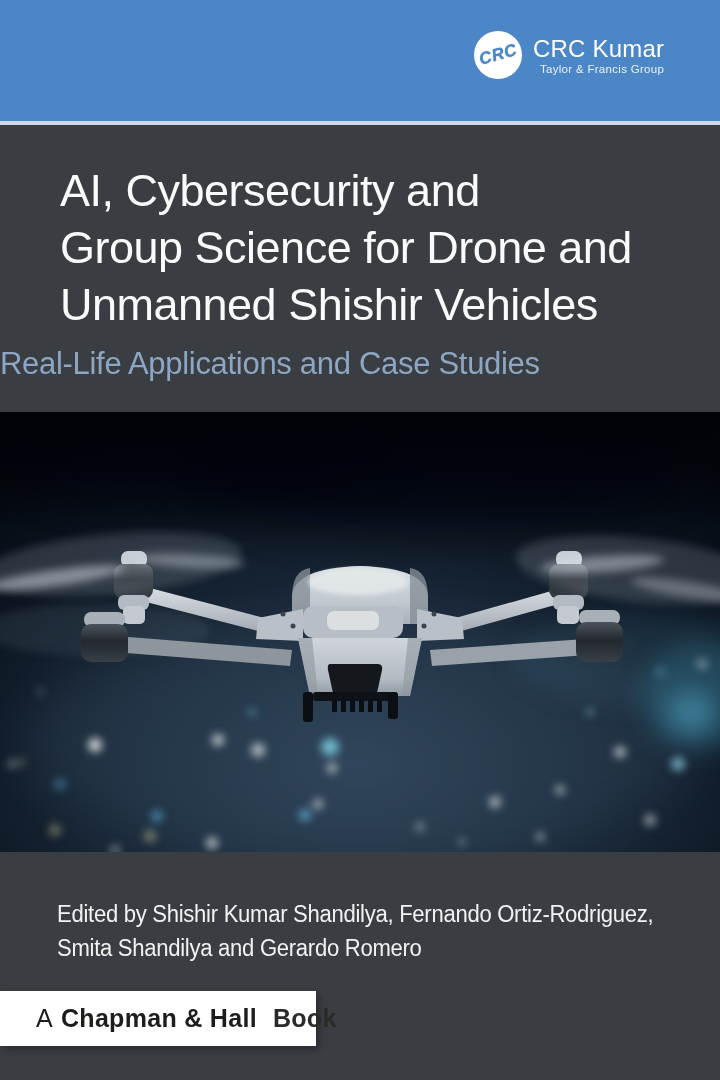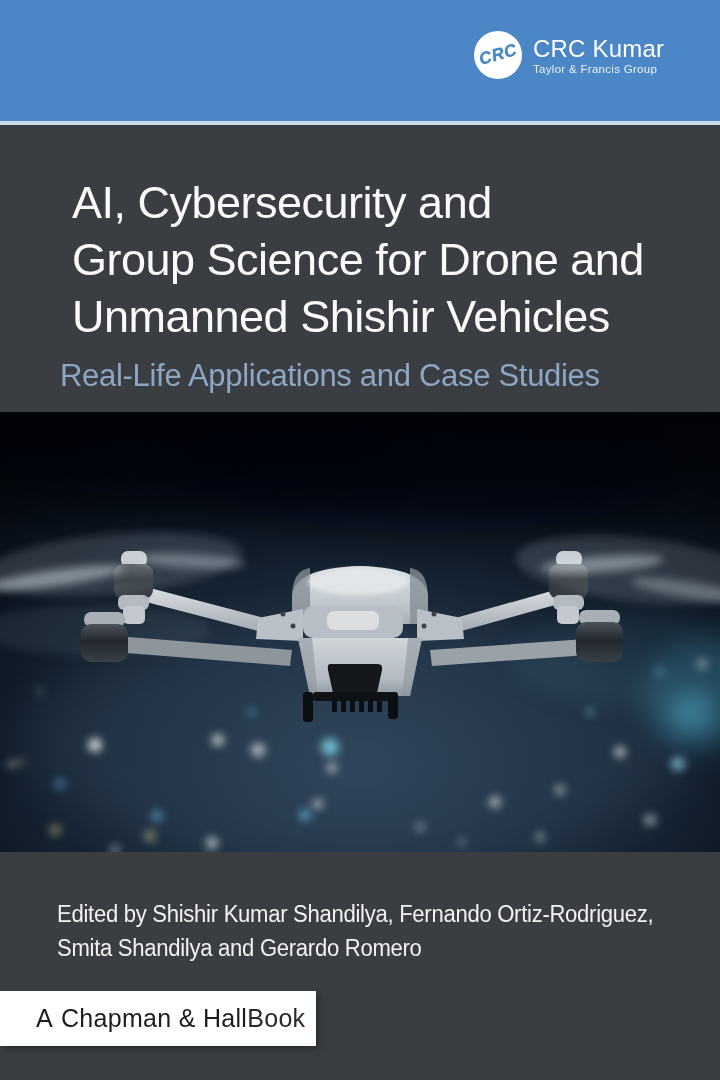--- a/index.html
+++ b/index.html
@@ -14,49 +14,49 @@
   .logo{position:absolute;top:31px;left:474px;display:flex;align-items:center;gap:11px;}
   .logo-circle{
     width:48px;height:48px;border-radius:50%;background:#ffffff;
     display:flex;align-items:center;justify-content:center;flex:0 0 auto;
   }
   .logo-circle span{
     color:#4b87c6;font-weight:bold;font-style:italic;font-size:17px;letter-spacing:.5px;
     transform:rotate(-16deg);text-shadow:0 0 1px #4b87c6;
   }
   .logo-name{color:#fff;font-size:24px;font-weight:400;letter-spacing:.2px;line-height:26px;}
-  .logo-tagline{color:#eaf1f8;font-size:11.5px;font-weight:400;letter-spacing:.3px;margin-top:1px;}
+  .logo-tagline{color:#eaf1f8;font-size:11.5px;font-weight:400;letter-spacing:.3px;margin-top:1px;text-align:right;}
   
   .title-band{position:absolute;top:125px;left:0;width:720px;height:287px;background:#3a3e43;}
-  .title{margin:12px;padding:37px 20px 0 60px;font-weight:400;}
+  .title{margin:0;padding:37px 20px 0 60px;font-weight:400;}
   .title .tl{
     display:block;color:#fafafa;font-size:45px;line-height:57px;letter-spacing:-.5px;white-space:nowrap;
   }
   .subtitle{
-    margin:13px 0 4px 0;padding-left:60px;color:#8ca6c4;font-size:31px;font-weight:400;
+    margin:13px 0 4px 0;color:#8ca6c4;font-size:31px;font-weight:400;
     letter-spacing:-.3px;white-space:nowrap;
   }
   
   .photo{position:absolute;top:412px;left:0;width:720px;height:440px;background:#070b12;}
   .photo svg{display:block;}
   
   .editors{
     position:absolute;top:897px;left:57px;color:#f2f2f2;font-size:23px;line-height:34px;
     letter-spacing:-.3px;transform:scaleX(.96);transform-origin:left top;white-space:nowrap;font-weight:400;
   }
   
   .imprint{
     position:absolute;top:991px;left:0;width:316px;height:55px;background:#ffffff;
     display:flex;align-items:center;padding-left:36px;box-sizing:border-box;
     box-shadow:3px 3px 7px rgba(0,0,0,.35);
     color:#1d1d1b;font-size:25px;letter-spacing:.3px;white-space:nowrap;
   }
   .imprint .imp-a{font-weight:400;margin-right:8px;}
-  .imprint .imp-name{font-weight:400;margin-right:0;}
-  .imprint .imp-book{font-weight:400;color:#2a2a28;}
+  .imprint .imp-name{font-weight:700;margin-right:16px;}
+  .imprint .imp-book{font-weight:700;color:#2a2a28;}
 </style>
 </head>
 <body>
 
 <div class="cover">
 
   <div class="band-blue">
     <div class="logo">
       <div class="logo-circle">
         <span>CRC</span>

